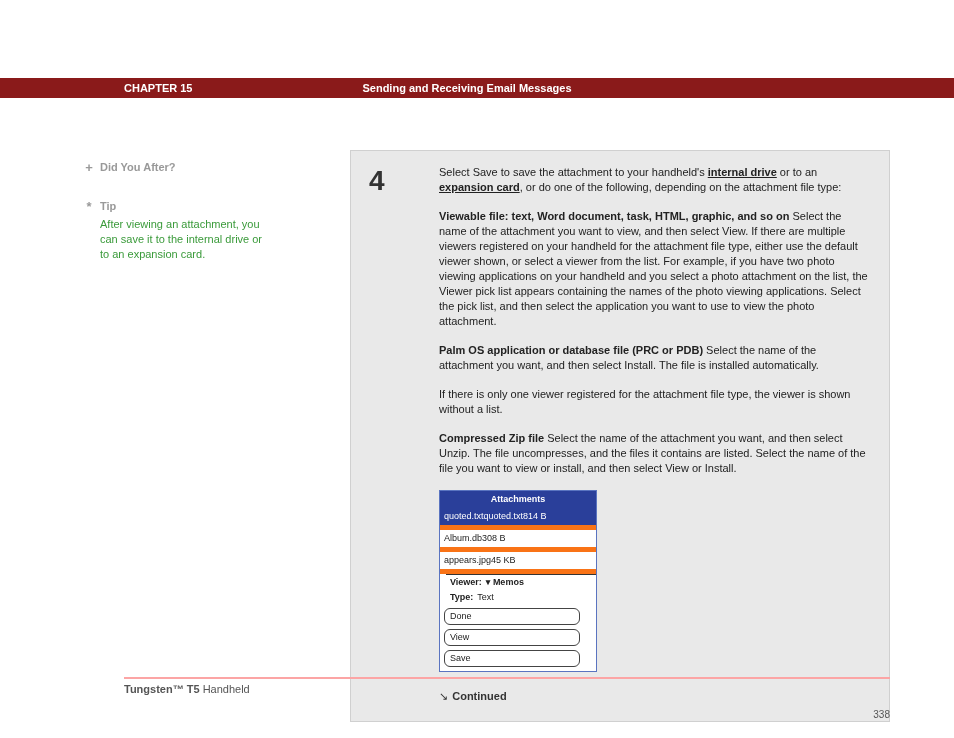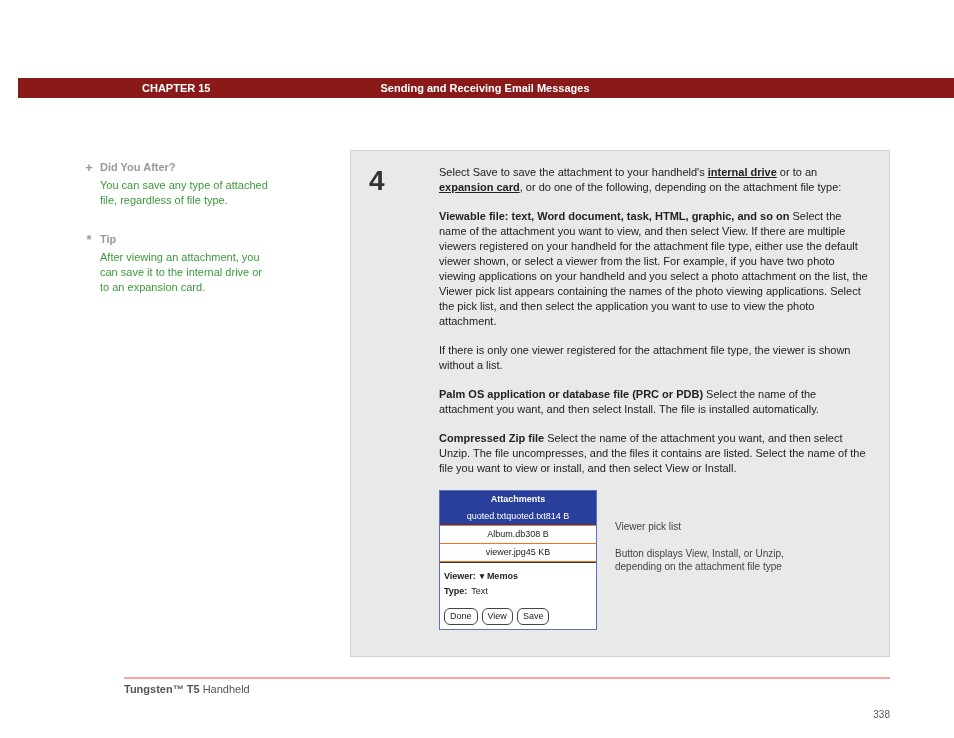--- a/index.html
+++ b/index.html
@@ -1,18 +1,18 @@
 <!DOCTYPE html>
 <html><head>
 <meta charset="utf-8">
 <style>
   * { box-sizing: border-box; margin: 0; padding: 0; }
   body { font-family: Arial, Helvetica, sans-serif; background: #fff; width: 954px; height: 738px; position: relative; }
 
-  .header-band { position: absolute; top: 78px; left: 0; right: 0; height: 20px; background: #8a1a1a; color: #fff; font-size: 11px; font-weight: bold; margin-left: 18px; }
+  .header-band { position: absolute; top: 78px; left: 0; right: 0; height: 20px; background: #8a1a1a; color: #fff; font-size: 11px; font-weight: bold; }
   .header-inner { margin-left: 124px; display: flex; align-items: center; height: 100%; }
   .chapter-label { margin-right: 170px; }
 
   .sidebar { position: absolute; top: 160px; left: 100px; width: 170px; font-size: 11px; line-height: 15px; }
   .sidebar-block { margin-bottom: 24px; }
   .sidebar-icon { color: #999; font-weight: bold; font-size: 13px; float: left; margin-left: -18px; width: 14px; text-align: center; }
   .sidebar-title { font-weight: bold; color: #999; margin-bottom: 3px; }
   .sidebar-text { color: #3a9a3a; }
 
   .main-panel { position: absolute; top: 150px; left: 350px; width: 540px; background: #e9e9e9; border: 1px solid #d0d0d0; padding: 14px 18px 18px 18px; }
@@ -20,27 +20,27 @@
   .step-body { margin-left: 70px; font-size: 11px; line-height: 15px; color: #222; }
   .step-body p { margin-bottom: 14px; }
   .step-body .tight { }
   .step-body b { font-weight: bold; }
   .step-body u { text-decoration: underline; font-weight: bold; }
 
   .device-row { display: flex; align-items: flex-start; gap: 18px; margin-top: 8px; margin-bottom: 8px; }
   .device-shot { width: 158px; border: 1px solid #5a74c0; background: #fff; font-size: 9px; }
   .ds-title { background: #2a3f9a; color: #fff; text-align: center; font-weight: bold; font-size: 9px; padding: 1px 0; }
   .ds-list { padding: 0; }
-  .ds-row { display: flex; justify-content: center; padding: 1px 4px; border-bottom: 1px solid #f97316; }
+  .ds-row { display: flex; justify-content: flex-start; padding: 1px 4px; border-bottom: 5px solid #f97316; }
   .ds-row.sel { background: #2a3f9a; color: #fff; }
-  .ds-meta { padding: 6px 4px; border-top: 1px solid #333; }
+  .ds-meta { padding: 0 4px; border-top: 1px solid #333; margin-left: 6px; }
   .ds-meta-row { display: flex; align-items: center; gap: 4px; }
   .ds-meta-row b { font-weight: bold; }
   .ds-dd { font-weight: bold; }
-  .ds-btns { display: flex; gap: 4px; padding: 3px 16px 4px 4px; }
+  .ds-btns { display: flex; gap: 4px; padding: 3px 16px 4px 4px; flex-direction: column; }
   .ds-btn { border: 1px solid #444; border-radius: 6px; padding: 0 5px; font-size: 9px; background: #fff; }
 
   .anno-col { font-size: 10px; line-height: 13px; color: #444; width: 170px; padding-top: 30px; }
   .anno-line { margin-bottom: 14px; }
 
   .continued { font-weight: bold; font-size: 11px; color: #333; margin-top: 18px; margin-left: 70px; }
   .continued .arrow { font-weight: normal; margin-right: 4px; }
 
   .footer { position: absolute; bottom: 18px; left: 124px; right: 64px; display: flex; justify-content: space-between; font-size: 11px; color: #333; border-top: 2px solid #fca5a5; padding-top: 4px; }
   .footer .prod { color: #555; }
@@ -54,93 +54,91 @@
   <div class="header-inner">
     <span class="chapter-label">CHAPTER 15</span>
     <span>Sending and Receiving Email Messages</span>
   </div>
 </div>
 
 <div class="sidebar">
   <div class="sidebar-block">
     <span class="sidebar-icon">+</span>
     <div class="sidebar-title">Did You After?</div>
-    <div class="sidebar-text">You can save any type of attached file, regardless of file type.</div>
   </div>
   <div class="sidebar-block">
     <span class="sidebar-icon">*</span>
     <div class="sidebar-title">Tip</div>
     <div class="sidebar-text">After viewing an attachment, you can save it to the internal drive or to an expansion card.</div>
   </div>
 </div>
 
 <div class="main-panel">
   <div class="step-num">4</div>
   <div class="step-body">
 
     <p>
       <span>Select Save to save the attachment to your handheld's </span><u>internal drive</u><span> or to an </span><u>expansion card</u><span>, or do one of the following, depending on the attachment file type:</span>
     </p>
 
     <p>
       <b>Viewable file: text, Word document, task, HTML, graphic, and so on</b><span>   Select the name of the attachment you want to view, and then select View. If there are multiple viewers registered on your handheld for the attachment file type, either use the default viewer shown, or select a viewer from the list. For example, if you have two photo viewing applications on your handheld and you select a photo attachment on the list, the Viewer pick list appears containing the names of the photo viewing applications. Select the pick list, and then select the application you want to use to view the photo attachment.</span>
     </p>
 
-    <p>If there is only one viewer registered for the attachment file type, the viewer is shown without a list.</p>
-
     <p>
       <b>Palm OS application or database file (PRC or PDB)</b><span>   Select the name of the attachment you want, and then select Install. The file is installed automatically.</span>
     </p>
+
+    <p>If there is only one viewer registered for the attachment file type, the viewer is shown without a list.</p>
 
     <p class="tight">
       <b>Compressed Zip file</b><span>   Select the name of the attachment you want, and then select Unzip. The file uncompresses, and the files it contains are listed. Select the name of the file you want to view or install, and then select View or Install.</span>
     </p>
 
     <div class="device-row">
       <div class="device-shot">
         <div class="ds-title">Attachments</div>
         <div class="ds-list">
           <div class="ds-row sel">
             <span>quoted.txtquoted.txt</span>
             <span>814 B</span>
           </div>
           <div class="ds-row">
             <span>Album.db</span>
             <span>308 B</span>
           </div>
           <div class="ds-row">
-            <span>viewer.jpg</span>
+            <span>appears.jpg</span>
             <span>45 KB</span>
           </div>
         </div>
         <div class="ds-meta">
           <div class="ds-meta-row">
             <b>Viewer:</b>
             <span class="ds-dd">▾ Memos</span>
           </div>
           <div class="ds-meta-row">
             <b>Type:</b>
             <span>Text</span>
           </div>
         </div>
         <div class="ds-btns">
           <span class="ds-btn">Done</span>
           <span class="ds-btn">View</span>
           <span class="ds-btn">Save</span>
         </div>
       </div>
 
-      <div class="anno-col">
-        <div class="anno-line">Viewer pick list</div>
-        <div class="anno-line">Button displays View, Install, or Unzip, depending on the attachment file type</div>
-      </div>
     </div>
 
   </div>
 
+  <div class="continued">
+    <span class="arrow">↘</span><b>Continued</b>
+  </div>
 </div>
 
 <div class="footer">
   <span class="prod">
     <b>Tungsten™ T5</b><span> Handheld</span>
   </span>
   <span class="page">338</span>
 </div>
 
 </body></html>

